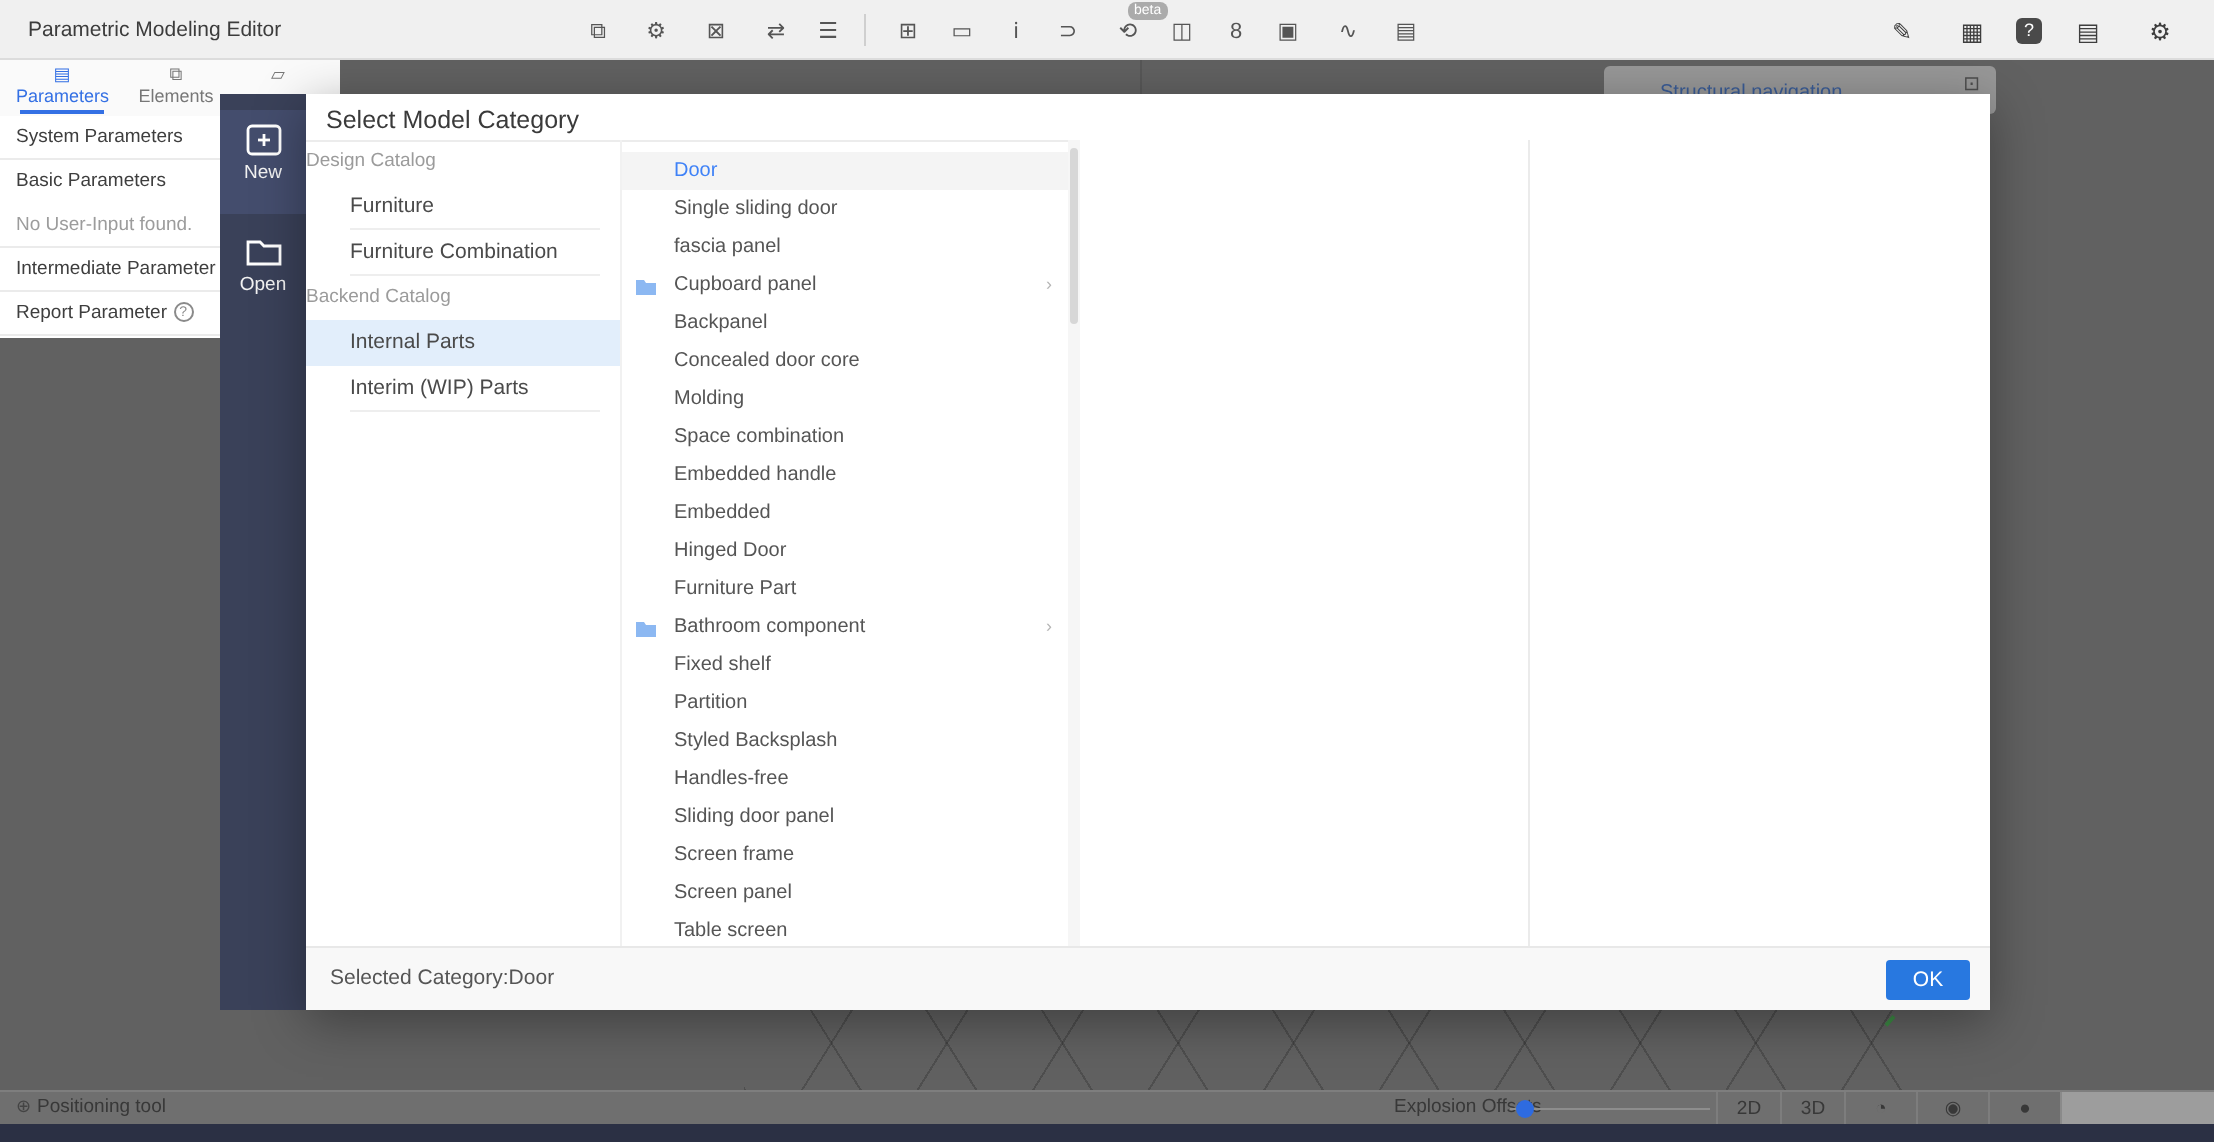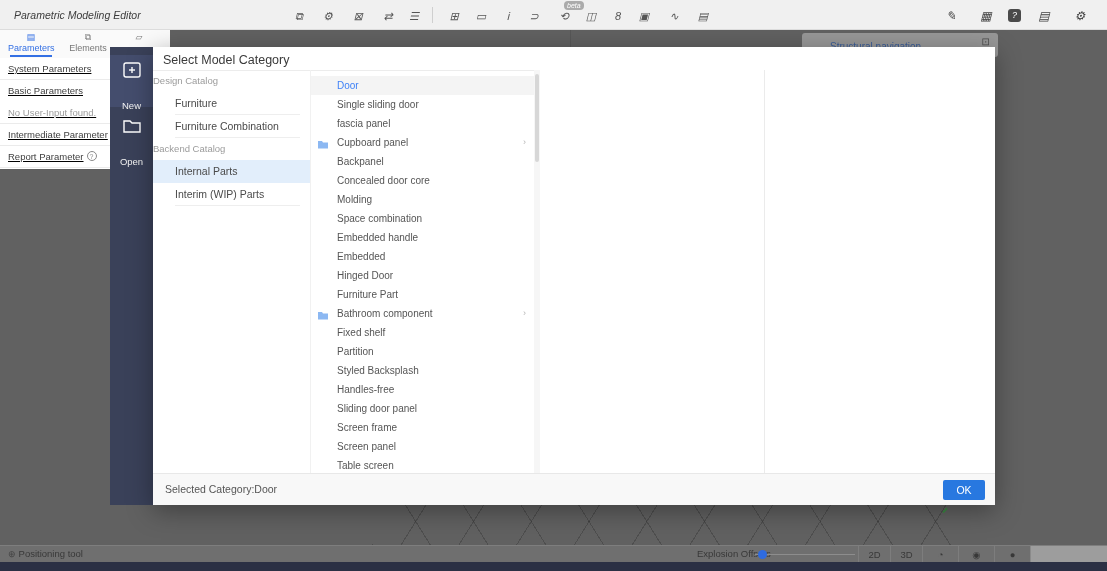--- a/index.html
+++ b/index.html
@@ -1,20 +1,20 @@
 <!DOCTYPE html>
 <html><head>
 <meta charset="utf-8">
 <style>
   html,body{margin:0;padding:0;background:#9a9a9a;}
   *{box-sizing:border-box;font-family:"Liberation Sans",sans-serif;}
   #stage{position:relative;width:1107px;height:571px;overflow:hidden;background:#616161;}
   .abs{position:absolute;}
   
-  #toolbar{left:0;top:0;width:1107px;height:30px;background:#f0f0f0;border-bottom:1px solid #dcdcdc;z-index:6;font-style:italic;}
+  #toolbar{left:0;top:0;width:1107px;height:30px;background:#f0f0f0;border-bottom:1px solid #dcdcdc;z-index:6;}
   #app-title{left:14px;top:9px;font-size:10.5px;color:#3c3c3c;}
   .tb-ic{top:8px;width:16px;height:16px;font-size:11px;color:#555;text-align:center;line-height:16px;cursor:pointer;}
   .tb-div{top:7px;width:1px;height:16px;background:#cfcfcf;}
   #beta-badge{top:1px;padding:0 3px;height:9px;line-height:9px;background:#ababab;color:#fff;font-size:7px;border-radius:4px;}
   .tb-ic.dark{color:#3e3e3e;font-size:12px;}
   #help-sq{top:9px;width:13px;height:13px;background:#4a4a4a;color:#fff;border-radius:3px;font-size:9px;line-height:13px;text-align:center;}
   
   #dim{left:0;top:30px;width:1107px;height:532px;background:#616161;z-index:1;}
   #canvas-vline{left:570px;top:30px;width:1px;height:17px;background:#575757;z-index:1;}
   #pattern{left:372px;top:498px;width:585px;height:47px;z-index:1;
@@ -31,31 +31,31 @@
   .tab .ti{display:block;font-size:9px;height:11px;line-height:11px;margin-top:2px;}
   .tab .tl{display:block;font-size:9px;height:11px;line-height:11px;}
   #tab-parameters{left:8px;width:46px;}
   #tab-parameters .ti{color:#3470e4;}
   #tab-parameters .tl{color:#3470e4;}
   #tab-parameters .underline{position:absolute;left:2px;right:2px;bottom:1px;height:2px;background:#3470e4;}
   #tab-elements{left:66px;width:44px;}
   #tab-elements .ti,#tab-elements .tl{color:#777;}
   #tab-files{left:124px;width:30px;}
   #tab-files .ti{color:#777;}
-  #params-panel{left:0;top:58px;width:110px;height:111px;background:#fff;z-index:3;text-decoration:underline;}
+  #params-panel{left:0;top:58px;width:110px;height:111px;background:#fff;z-index:3;}
   .prow{position:relative;height:22px;line-height:22px;padding-left:8px;font-size:9.5px;color:#3e3e3e;white-space:nowrap;}
   .prow.bordered{border-bottom:1px solid #ebebeb;}
   .prow.muted{color:#9c9c9c;}
   .qcirc{display:inline-block;width:10px;height:10px;border:1px solid #8a8a8a;border-radius:50%;font-size:7px;line-height:10px;text-align:center;color:#8a8a8a;vertical-align:1px;margin-left:3px;}
   
   #dark-side{left:110px;top:47px;width:43px;height:458px;background:#3a4159;z-index:4;}
   .dsbtn{position:relative;width:43px;height:52px;text-align:center;color:#fff;cursor:pointer;padding-top:6px;}
   .dsbtn.sel{background:#444d6d;}
   .dsbtn svg{display:block;margin:0 auto;}
-  .dsbtn .dl{display:block;font-size:9.5px;margin-top:21px;color:#f2f2f2;}
+  .dsbtn .dl{display:block;font-size:9.5px;margin-top:2px;color:#f2f2f2;}
   
   #modal{left:153px;top:47px;width:842px;height:458px;background:#fff;box-shadow:0 6px 24px rgba(0,0,0,.35);z-index:5;}
   #modal-title{position:absolute;left:10px;top:6px;font-size:12.5px;color:#3a3a3a;}
   #modal-head-border{position:absolute;left:0;top:23px;width:842px;height:1px;background:#ececec;}
   #catalog{position:absolute;left:0;top:23px;width:157px;height:403px;overflow:hidden;}
   .chead{position:relative;height:22px;line-height:22px;padding-left:0;font-size:9.5px;color:#9b9b9b;white-space:nowrap;}
   .citem{position:relative;height:23px;line-height:23px;padding-left:22px;font-size:10.5px;color:#4a4a4a;cursor:pointer;white-space:nowrap;}
   .citem .cb{position:absolute;left:22px;right:10px;bottom:0;height:1px;background:#eeeeee;}
   .citem.sel{background:#e2eefb;}
   #model-list{position:absolute;left:157px;top:23px;width:224px;height:403px;padding-top:6px;overflow:hidden;border-left:1px solid #f1f1f1;}

